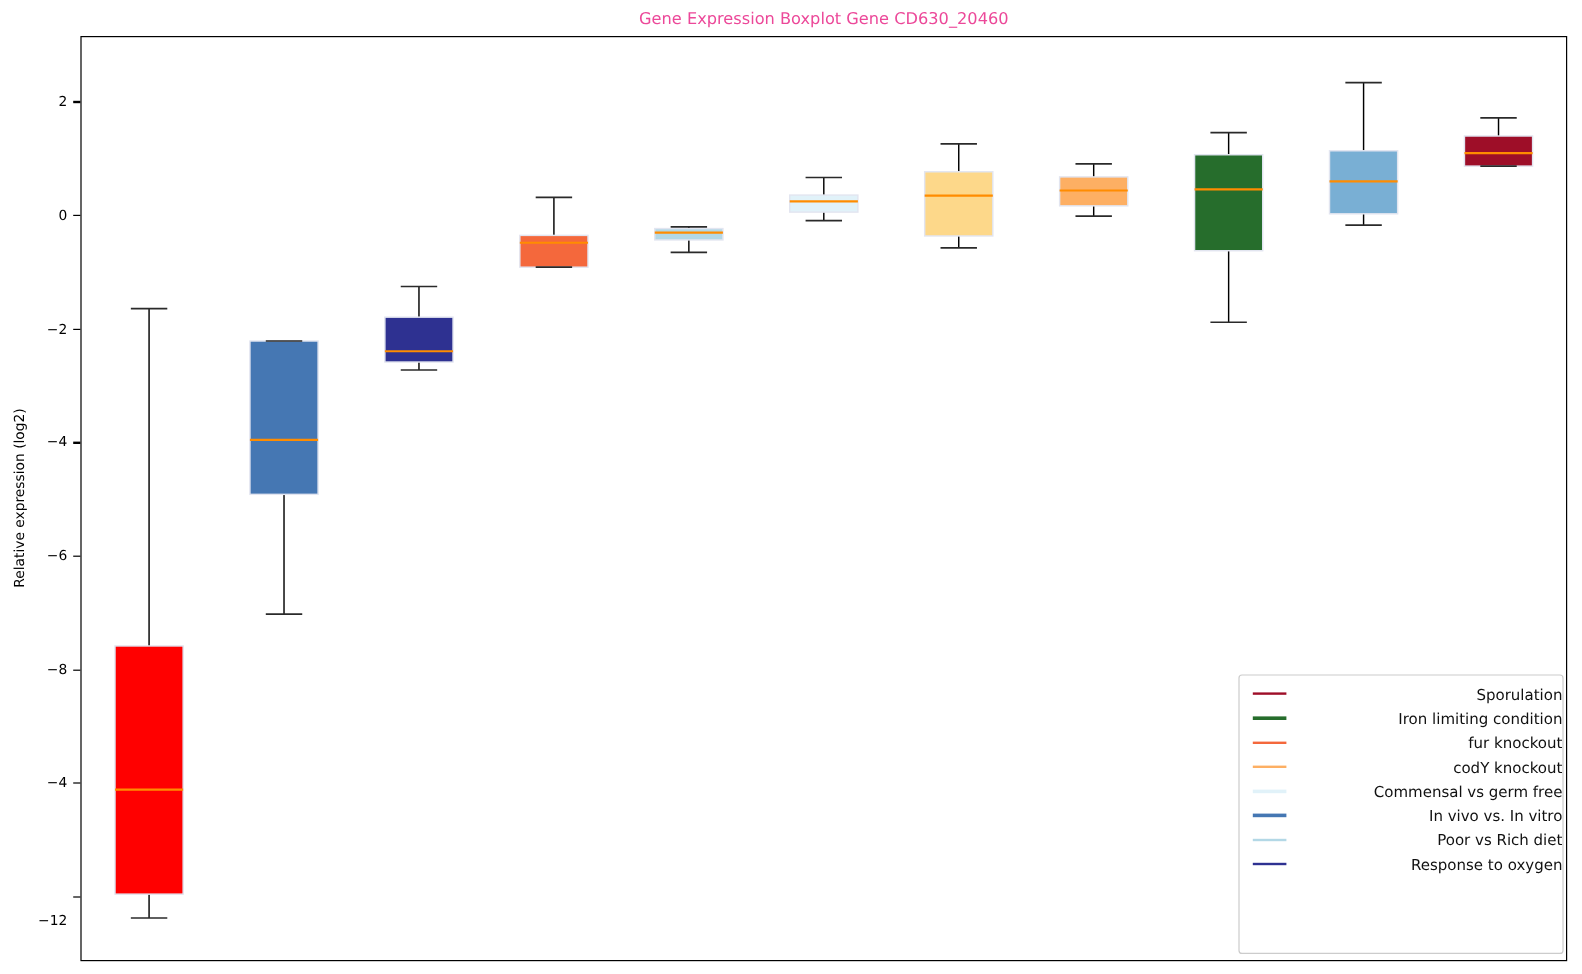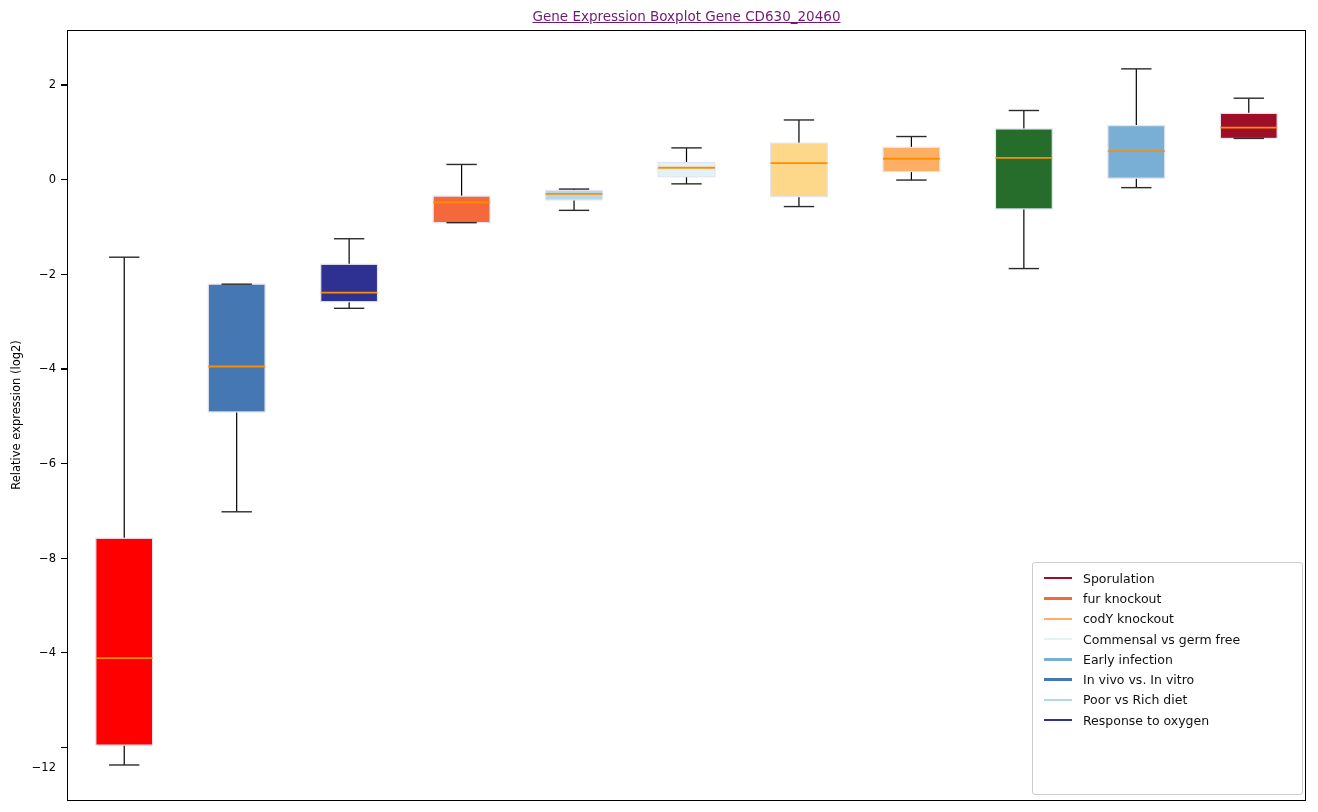--- a/index.html
+++ b/index.html
@@ -11,23 +11,22 @@
     font-family: "DejaVu Sans", "Liberation Sans", sans-serif;
     overflow: hidden;
   }
   .chart-title {
     position: absolute;
     left: 67px;
     top: 8px;
     width: 1239px;
     text-align: center;
     font-size: 13.5px;
-    color: #701a75;
+    color: #ec4899;
     white-space: nowrap;
-    text-decoration: underline;
   }
   .ylabel {
     position: absolute;
     left: 16px;
     top: 415px;
     transform: translate(-50%, -50%) rotate(-90deg);
     font-size: 11.5px;
     color: #000000;
     white-space: nowrap;
   }
@@ -67,20 +66,21 @@
     border: 1px solid #cccccc;
     border-radius: 3px;
     box-sizing: border-box;
     padding: 5px 0 4px 0;
   }
   .legend-item {
     display: flex;
     align-items: center;
     height: 20.3px;
     padding-left: 11px;
+    justify-content: space-between;
   }
   .legend-swatch {
     width: 28px;
     height: 2.4px;
     margin-right: 11px;
     flex: 0 0 auto;
   }
   .legend-label {
     font-size: 12.5px;
     color: #111111;
@@ -204,36 +204,36 @@
       <div class="ytick-mark" style="top: 652.272px; left: 61px;"></div>
       <div class="ytick-label" style="top: 720px; margin-top: 40px;">−12</div>
       <div class="ytick-mark" style="top: 746.918px; left: 61px;"></div>
     </div>
   <div class="legend" id="legend">
       <div class="legend-item">
         <div class="legend-swatch" style="background: rgb(158, 14, 40);"></div>
         <div class="legend-label">Sporulation</div>
       </div>
       <div class="legend-item">
+        <div class="legend-swatch" style="background: rgb(38, 109, 44);"></div>
+        <div class="legend-label">Iron limiting condition</div>
+      </div>
+      <div class="legend-item">
         <div class="legend-swatch" style="background: rgb(244, 104, 60);"></div>
         <div class="legend-label">fur knockout</div>
       </div>
       <div class="legend-item">
         <div class="legend-swatch" style="background: rgb(253, 175, 99);"></div>
         <div class="legend-label">codY knockout</div>
       </div>
       <div class="legend-item">
         <div class="legend-swatch" style="background: rgb(225, 242, 249);"></div>
         <div class="legend-label">Commensal vs germ free</div>
       </div>
       <div class="legend-item">
-        <div class="legend-swatch" style="background: rgb(121, 175, 212);"></div>
-        <div class="legend-label">Early infection</div>
-      </div>
-      <div class="legend-item">
         <div class="legend-swatch" style="background: rgb(69, 119, 179);"></div>
         <div class="legend-label">In vivo vs. In vitro</div>
       </div>
       <div class="legend-item">
         <div class="legend-swatch" style="background: rgb(179, 216, 230);"></div>
         <div class="legend-label">Poor vs Rich diet</div>
       </div>
       <div class="legend-item">
         <div class="legend-swatch" style="background: rgb(46, 49, 145);"></div>
         <div class="legend-label">Response to oxygen</div>

